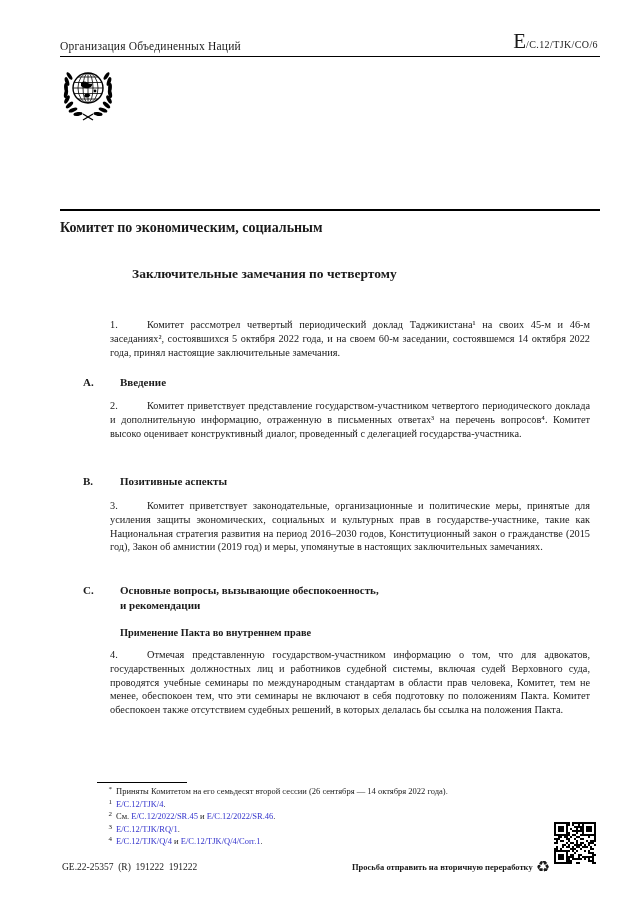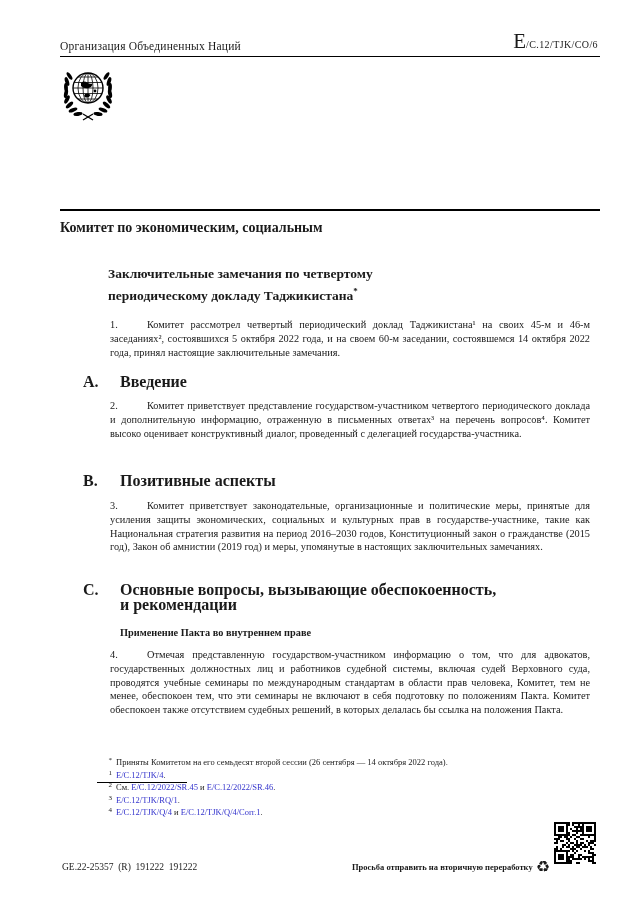--- a/index.html
+++ b/index.html
@@ -16,37 +16,37 @@
   .sym-rest{font-size:10px;letter-spacing:0.4px;}
   .rule-thin{position:absolute;left:60px;right:40px;top:56px;height:1px;background:#000;}
 
   .emblem{position:absolute;left:60px;top:64px;width:56px;height:58px;}
   .council{position:absolute;left:124px;top:61px;font-weight:bold;font-size:17px;line-height:22px;letter-spacing:0.2px;}
   .distr{position:absolute;left:433px;top:73px;font-size:10px;line-height:13.5px;}
 
   .rule-thick{position:absolute;left:60px;right:40px;top:209px;height:2.4px;background:#000;}
 
   .committee{position:absolute;left:60px;top:221px;font-weight:bold;font-size:14px;line-height:13.5px;font-family:Liberation Serif, serif;}
-  .doc-title{position:absolute;left:108px;top:265px;font-weight:bold;font-size:13.5px;line-height:17.5px;width:360px;}
+  .doc-title{position:absolute;left:132px;top:265px;font-weight:bold;font-size:13.5px;line-height:17.5px;width:360px;}
   .doc-title sup{font-size:9px;}
 
   .para{position:absolute;left:110px;width:480px;font-size:10.3px;line-height:13.8px;text-align:justify;}
   .pnum{display:inline-block;width:37px;}
   .p1{top:318px;} .p2{top:399px;} .p3{top:499px;} .p4{top:648px;}
   .p5{top:747px;font-weight:bold;}
 
-  .sec{position:absolute;left:83px;width:420px;font-weight:bold;font-size:16px;line-height:14.5px;padding-left:37px;text-indent:-37px;}
+  .sec{position:absolute;left:83px;width:420px;font-weight:bold;font-size:11px;line-height:14.5px;padding-left:37px;text-indent:-37px;}
   .sec .letter{display:inline-block;width:37px;text-indent:0;}
   .sec .lbl{white-space:pre-line;}
   .secA{top:375px;} .secB{top:474px;} .secC{top:583px;}
 
   .subhead{position:absolute;left:120px;top:627px;font-weight:bold;font-size:10.3px;}
 
   .fn-rule{position:absolute;left:97px;top:782px;width:90px;height:1px;background:#000;}
-  .fns{position:absolute;left:95px;top:755px;width:496px;font-size:8.5px;line-height:10.6px;}
+  .fns{position:absolute;left:95px;top:784px;width:496px;font-size:8.5px;line-height:10.6px;}
   .fn{padding-left:23px;text-indent:-23px;}
   .fnm{display:inline-block;width:17px;text-indent:0;text-align:right;padding-right:4px;font-size:7px;vertical-align:3px;}
   .lnk{color:#3333cc;cursor:pointer;}
 
   .ge{position:absolute;left:62px;top:862px;font-size:9.5px;white-space:pre;}
   .recycle{position:absolute;left:300px;top:856px;width:250px;height:22px;display:flex;align-items:center;justify-content:flex-end;gap:3px;}
   .recycle .txt{font-weight:bold;font-size:8.5px;}
   .recycle .glyph{font-family:"DejaVu Sans",sans-serif;font-size:16px;line-height:16px;}
   .qr{position:absolute;left:554px;top:822px;width:42px;height:42px;}
   .qr i{position:absolute;width:2px;height:2px;background:#000;}
@@ -109,21 +109,20 @@
 
 
   <div class="rule-thick"></div>
 
   <div class="committee">
     <div>Комитет по экономическим, социальным</div>
   </div>
 
   <div class="doc-title">
     <div>Заключительные замечания по четвертому</div>
-    <div><span>периодическому докладу Таджикистана</span><sup>*</sup></div>
   </div>
 
   <div class="para p1"><span class="pnum">1.</span><span>Комитет рассмотрел четвертый периодический доклад Таджикистана¹ на своих 45-м и 46-м заседаниях², состоявшихся 5 октября 2022 года, и на своем 60-м заседании, состоявшемся 14 октября 2022 года, принял настоящие заключительные замечания.</span></div>
 
   <div class="sec secA"><span class="letter">A.</span><span class="lbl">Введение</span></div>
 
   <div class="para p2"><span class="pnum">2.</span><span>Комитет приветствует представление государством-участником четвертого периодического доклада и дополнительную информацию, отраженную в письменных ответах³ на перечень вопросов⁴. Комитет высоко оценивает конструктивный диалог, проведенный с делегацией государства-участника.</span></div>
 
   <div class="sec secB"><span class="letter">B.</span><span class="lbl">Позитивные аспекты</span></div>
 

